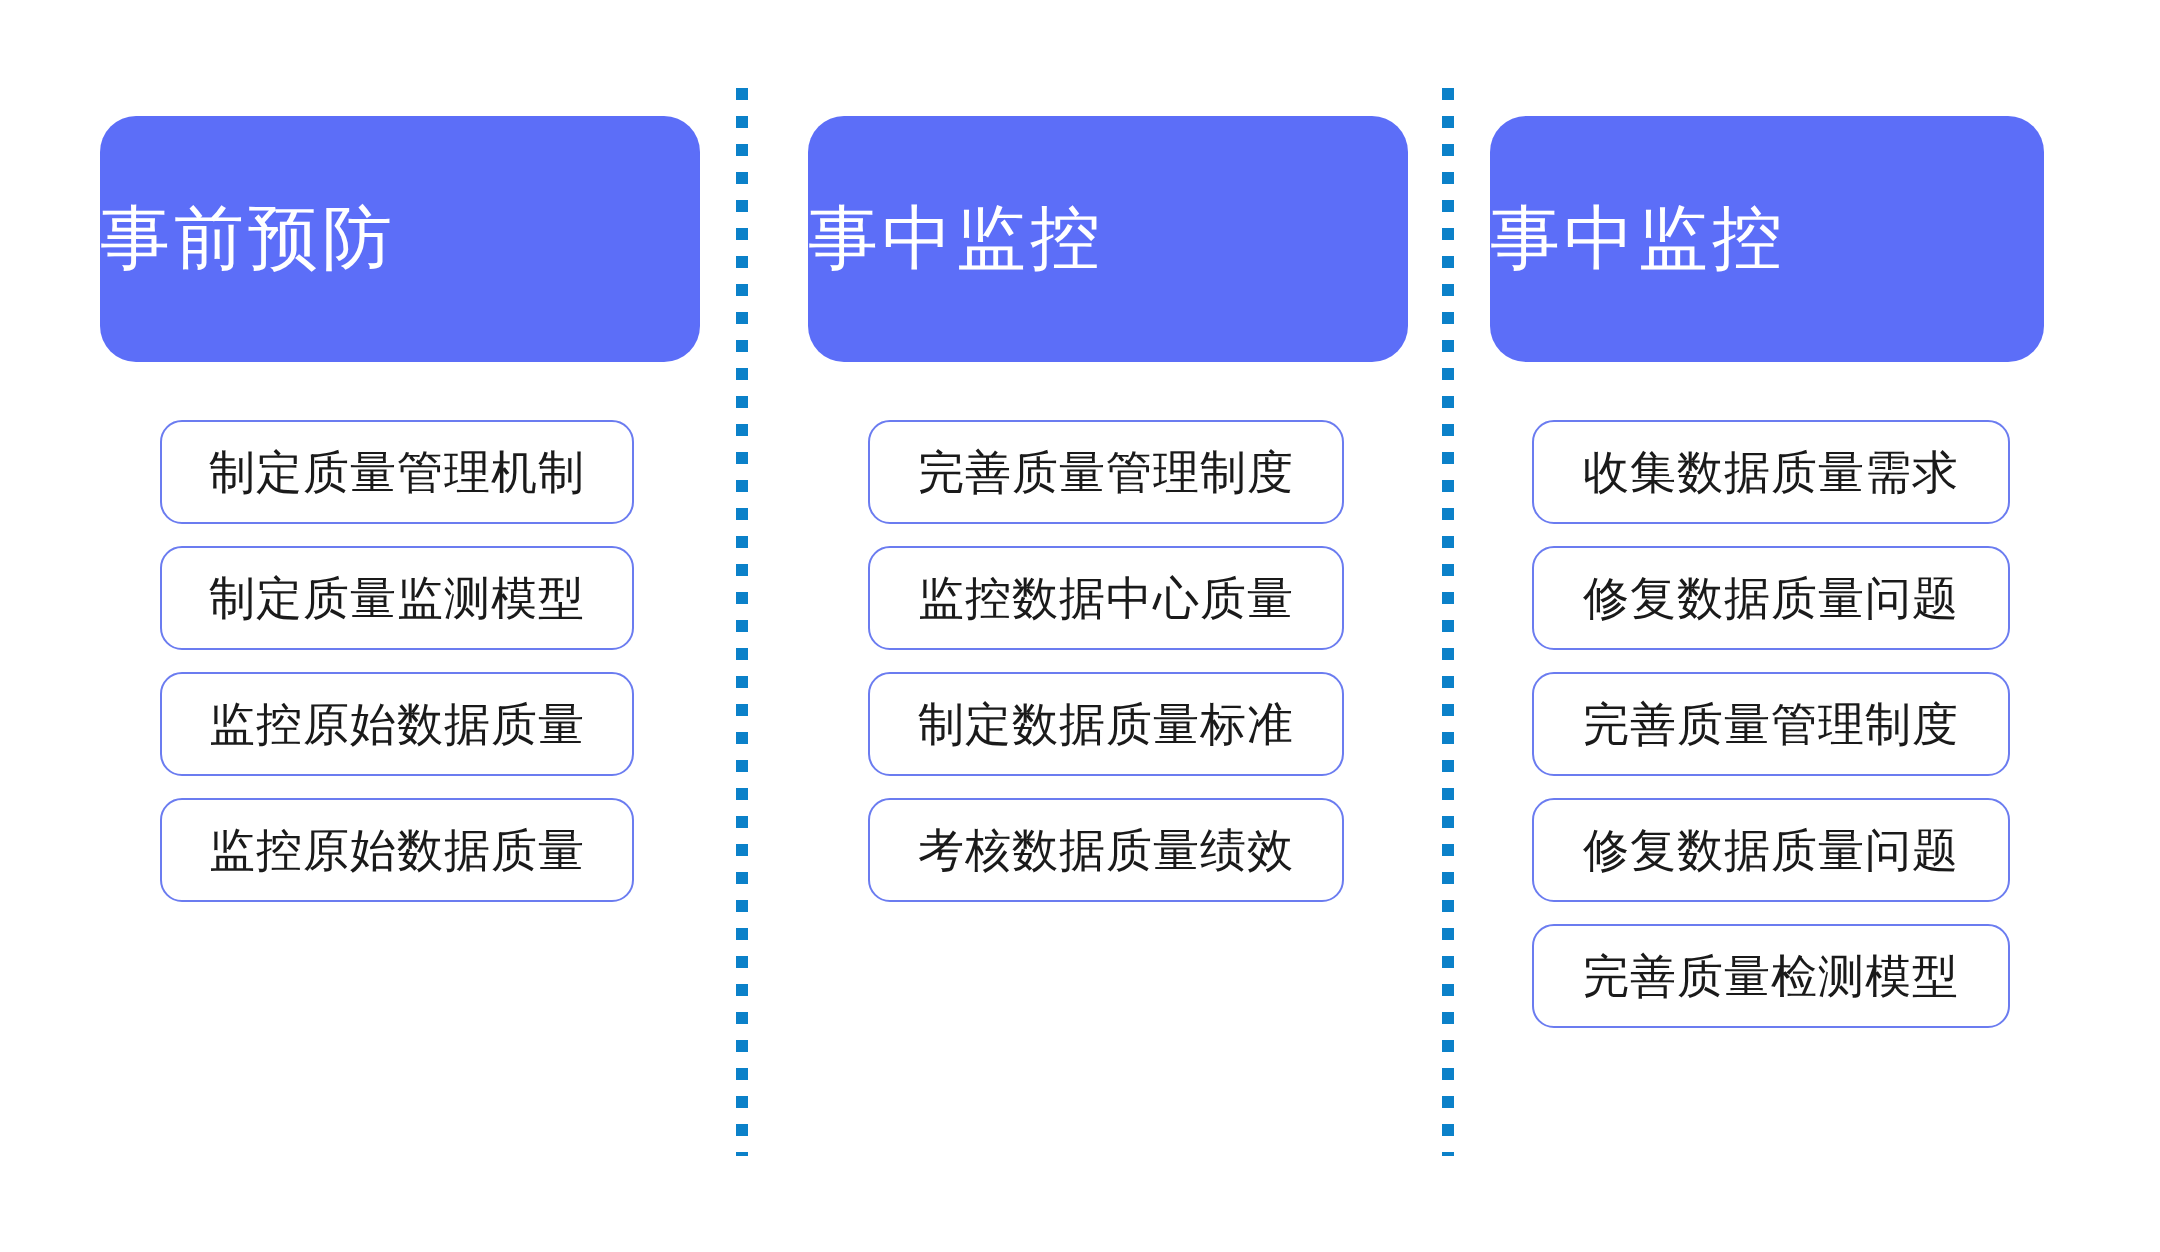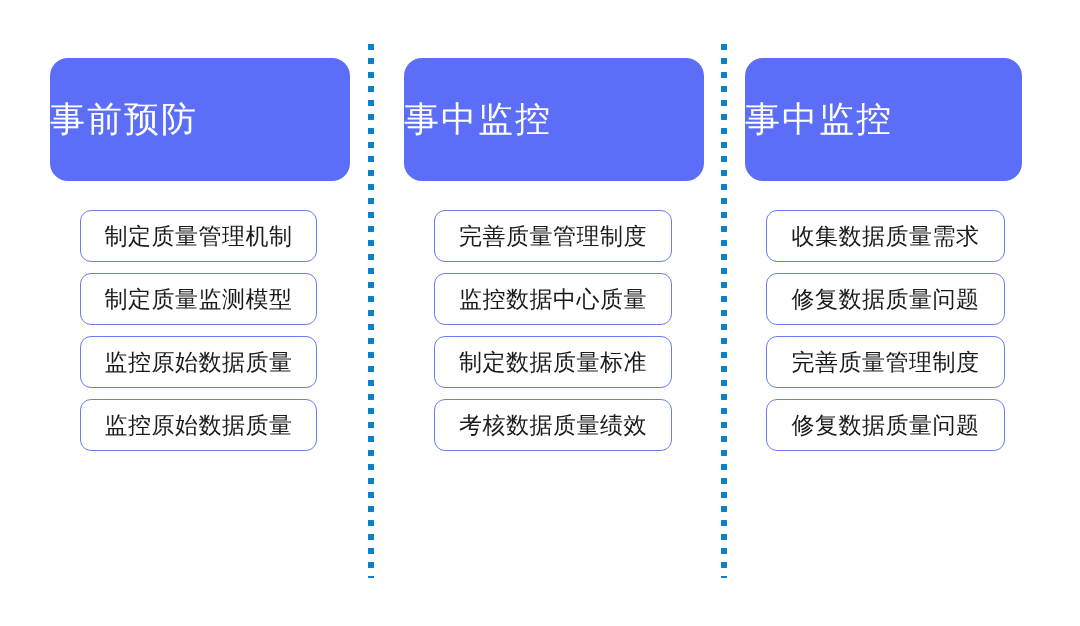--- a/index.html
+++ b/index.html
@@ -162,16 +162,19 @@
       </div>
       <div class="item-box">
         <span class="item-label">修复数据质量问题</span>
       </div>
       <div class="item-box">
         <span class="item-label">完善质量管理制度</span>
       </div>
       <div class="item-box">
         <span class="item-label">修复数据质量问题</span>
       </div>
+      <div class="item-box">
+        <span class="item-label">完善质量检测模型</span>
+      </div>
     </div>
   </div>
 
 </div>
 
 </body></html>

